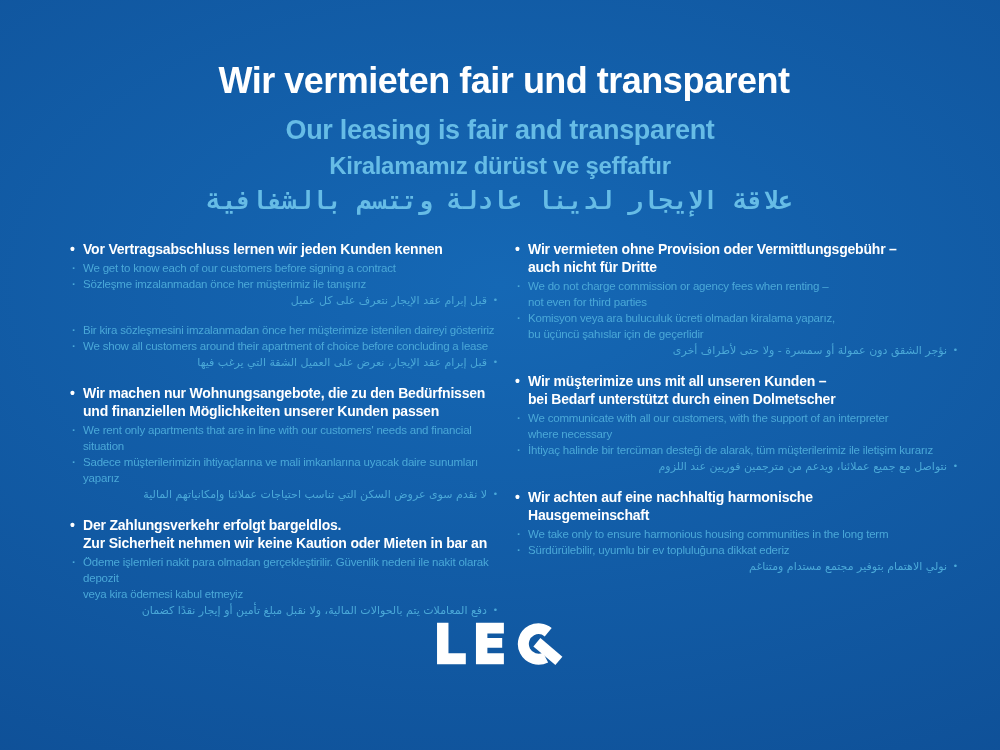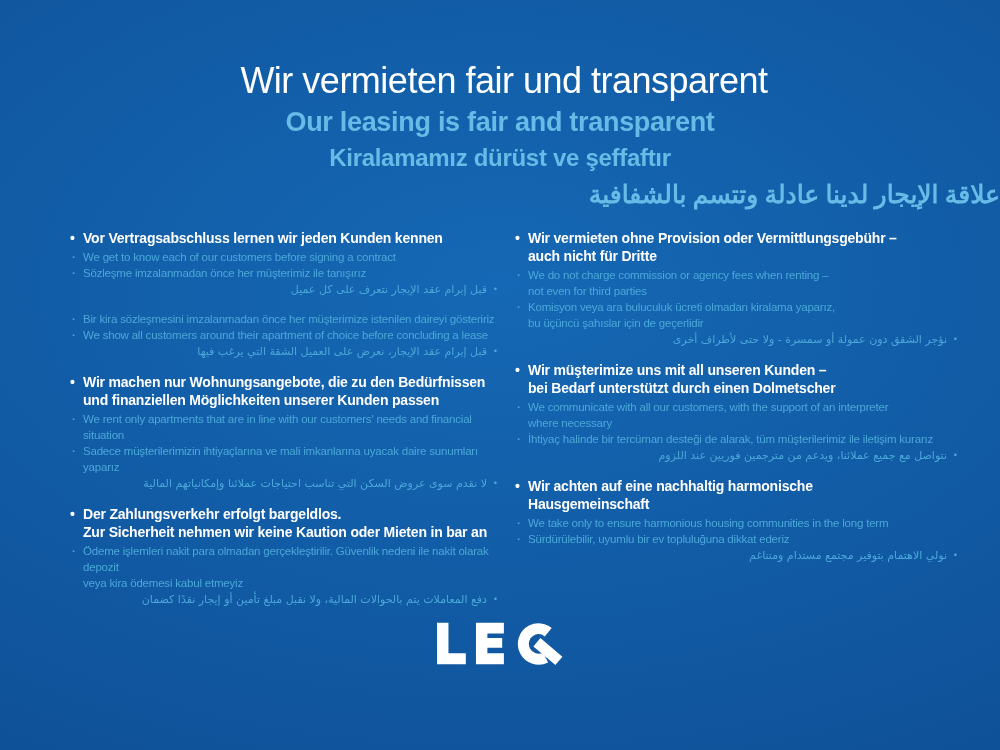--- a/index.html
+++ b/index.html
@@ -8,27 +8,27 @@
   }
   html,body{margin:0;padding:0;}
   body{
     width:1000px;height:750px;overflow:hidden;
     background:radial-gradient(ellipse 120% 95% at 50% 38%, var(--bg_center) 0%, #115a a4 55%, var(--bg_edge) 100%);
     background:radial-gradient(ellipse 120% 95% at 50% 38%, var(--bg_center) 0%, var(--bg_edge) 100%);
     font-family:"Liberation Sans", sans-serif;
     position:relative;
   }
   .header{position:absolute;top:58px;left:0;width:1000px;text-align:center;}
-  .title-de{color:var(--title_white);font-size:36px;font-weight:normal;letter-spacing:-0.5px;line-height:46px;padding-left:8px;}
-  .title-en{color:var(--subtitle_blue);font-size:27px;font-weight:bold;letter-spacing:-0.3px;line-height:36px;}
+  .title-de{color:var(--title_white);font-size:36px;font-weight:bold;letter-spacing:-0.5px;line-height:46px;padding-left:8px;}
+  .title-en{color:var(--subtitle_blue);font-size:27px;font-weight:bold;letter-spacing:-0.3px;line-height:36px;margin-top:8px;}
   .title-tr{color:var(--subtitle_blue);font-size:24px;font-weight:bold;letter-spacing:-0.3px;line-height:36px;}
   .title-ar{color:var(--subtitle_blue);font-size:25px;font-weight:bold;line-height:38px;direction:rtl;
-            font-family:Liberation Serif, serif;text-align:right;}
+            font-family:Liberation Mono, monospace;}
 
-  .columns{position:absolute;top:229px;left:70px;width:890px;display:flex;justify-content:center;}
+  .columns{position:absolute;top:240px;left:70px;width:890px;display:flex;justify-content:center;}
   .col{width:445px;box-sizing:border-box;}
   .col.left{padding-right:15px;}
   .item{margin-bottom:13px;}
   .de{
     color:var(--title_white);font-size:14px;font-weight:bold;letter-spacing:-0.2px;
     line-height:18px;white-space:pre-line;position:relative;padding-left:13px;margin-bottom:2px;
   }
   .de::before{content:"•";position:absolute;left:0;top:0;}
   .sub{
     color:var(--body_blue);font-size:11.5px;letter-spacing:-0.2px;line-height:16px;

